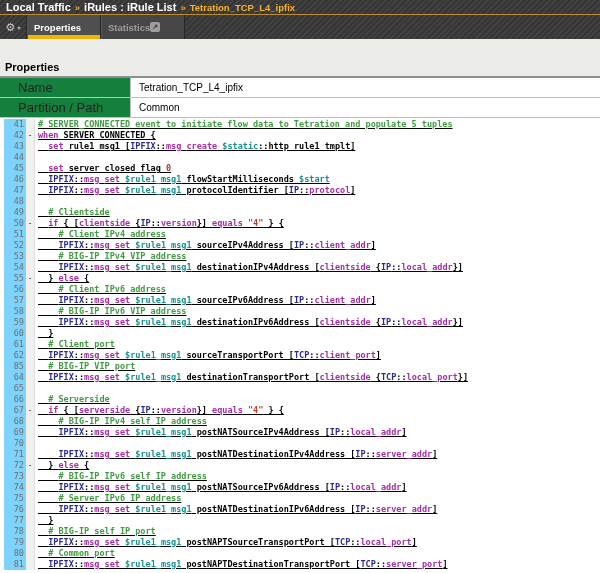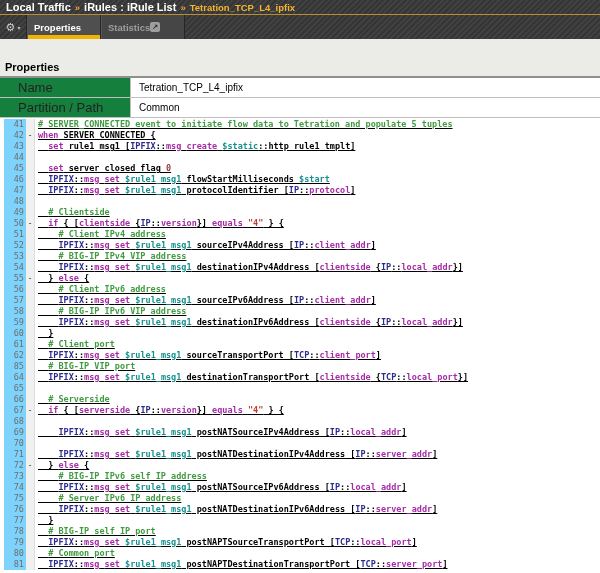--- a/index.html
+++ b/index.html
@@ -151,21 +151,21 @@
           <div class="line"><div class="gutter">58</div><div class="foldcol"></div><div class="code"><span class="tk-p">    </span><span class="tk-c"># BIG-IP IPv6 VIP address</span></div></div>
           <div class="line"><div class="gutter">59</div><div class="foldcol"></div><div class="code"><span class="tk-p">    </span><span class="tk-n">IPFIX</span><span class="tk-p">::</span><span class="tk-k">msg</span><span class="tk-p"> </span><span class="tk-k">set</span><span class="tk-p"> </span><span class="tk-v">$rule1_msg1</span><span class="tk-p"> destinationIPv6Address [</span><span class="tk-k">clientside</span><span class="tk-p"> {</span><span class="tk-n">IP</span><span class="tk-p">::</span><span class="tk-k">local_addr</span><span class="tk-p">}]</span></div></div>
           <div class="line"><div class="gutter">60</div><div class="foldcol"></div><div class="code"><span class="tk-p">  }</span></div></div>
           <div class="line"><div class="gutter">61</div><div class="foldcol"></div><div class="code"><span class="tk-p">  </span><span class="tk-c"># Client port</span></div></div>
           <div class="line"><div class="gutter">62</div><div class="foldcol"></div><div class="code"><span class="tk-p">  </span><span class="tk-n">IPFIX</span><span class="tk-p">::</span><span class="tk-k">msg</span><span class="tk-p"> </span><span class="tk-k">set</span><span class="tk-p"> </span><span class="tk-v">$rule1_msg1</span><span class="tk-p"> sourceTransportPort [</span><span class="tk-n">TCP</span><span class="tk-p">::</span><span class="tk-k">client_port</span><span class="tk-p">]</span></div></div>
           <div class="line"><div class="gutter">85</div><div class="foldcol"></div><div class="code"><span class="tk-p">  </span><span class="tk-c"># BIG-IP VIP port</span></div></div>
           <div class="line"><div class="gutter">64</div><div class="foldcol"></div><div class="code"><span class="tk-p">  </span><span class="tk-n">IPFIX</span><span class="tk-p">::</span><span class="tk-k">msg</span><span class="tk-p"> </span><span class="tk-k">set</span><span class="tk-p"> </span><span class="tk-v">$rule1_msg1</span><span class="tk-p"> destinationTransportPort [</span><span class="tk-k">clientside</span><span class="tk-p"> {</span><span class="tk-n">TCP</span><span class="tk-p">::</span><span class="tk-k">local_port</span><span class="tk-p">}]</span></div></div>
           <div class="line"><div class="gutter">65</div><div class="foldcol"></div><div class="code"></div></div>
           <div class="line"><div class="gutter">66</div><div class="foldcol"></div><div class="code"><span class="tk-p">  </span><span class="tk-c"># Serverside</span></div></div>
           <div class="line"><div class="gutter">67</div><div class="foldcol">-</div><div class="code"><span class="tk-p">  </span><span class="tk-k">if</span><span class="tk-p"> { [</span><span class="tk-k">serverside</span><span class="tk-p"> {</span><span class="tk-n">IP</span><span class="tk-p">::</span><span class="tk-k">version</span><span class="tk-p">}] </span><span class="tk-k">equals</span><span class="tk-p"> </span><span class="tk-s">"4"</span><span class="tk-p"> } {</span></div></div>
-          <div class="line"><div class="gutter">68</div><div class="foldcol"></div></div>
+          <div class="line"><div class="gutter">68</div><div class="foldcol"></div><div class="code"><span class="tk-p">    </span><span class="tk-c"># BIG-IP IPv4 self IP address</span></div></div>
           <div class="line"><div class="gutter">69</div><div class="foldcol"></div><div class="code"><span class="tk-p">    </span><span class="tk-n">IPFIX</span><span class="tk-p">::</span><span class="tk-k">msg</span><span class="tk-p"> </span><span class="tk-k">set</span><span class="tk-p"> </span><span class="tk-v">$rule1_msg1</span><span class="tk-p"> postNATSourceIPv4Address [</span><span class="tk-n">IP</span><span class="tk-p">::</span><span class="tk-k">local_addr</span><span class="tk-p">]</span></div></div>
           <div class="line"><div class="gutter">70</div><div class="foldcol"></div></div>
           <div class="line"><div class="gutter">71</div><div class="foldcol"></div><div class="code"><span class="tk-p">    </span><span class="tk-n">IPFIX</span><span class="tk-p">::</span><span class="tk-k">msg</span><span class="tk-p"> </span><span class="tk-k">set</span><span class="tk-p"> </span><span class="tk-v">$rule1_msg1</span><span class="tk-p"> postNATDestinationIPv4Address [</span><span class="tk-n">IP</span><span class="tk-p">::</span><span class="tk-k">server_addr</span><span class="tk-p">]</span></div></div>
           <div class="line"><div class="gutter">72</div><div class="foldcol">-</div><div class="code"><span class="tk-p">  } </span><span class="tk-k">else</span><span class="tk-p"> {</span></div></div>
           <div class="line"><div class="gutter">73</div><div class="foldcol"></div><div class="code"><span class="tk-p">    </span><span class="tk-c"># BIG-IP IPv6 self IP address</span></div></div>
           <div class="line"><div class="gutter">74</div><div class="foldcol"></div><div class="code"><span class="tk-p">    </span><span class="tk-n">IPFIX</span><span class="tk-p">::</span><span class="tk-k">msg</span><span class="tk-p"> </span><span class="tk-k">set</span><span class="tk-p"> </span><span class="tk-v">$rule1_msg1</span><span class="tk-p"> postNATSourceIPv6Address [</span><span class="tk-n">IP</span><span class="tk-p">::</span><span class="tk-k">local_addr</span><span class="tk-p">]</span></div></div>
           <div class="line"><div class="gutter">75</div><div class="foldcol"></div><div class="code"><span class="tk-p">    </span><span class="tk-c"># Server IPv6 IP address</span></div></div>
           <div class="line"><div class="gutter">76</div><div class="foldcol"></div><div class="code"><span class="tk-p">    </span><span class="tk-n">IPFIX</span><span class="tk-p">::</span><span class="tk-k">msg</span><span class="tk-p"> </span><span class="tk-k">set</span><span class="tk-p"> </span><span class="tk-v">$rule1_msg1</span><span class="tk-p"> postNATDestinationIPv6Address [</span><span class="tk-n">IP</span><span class="tk-p">::</span><span class="tk-k">server_addr</span><span class="tk-p">]</span></div></div>
           <div class="line"><div class="gutter">77</div><div class="foldcol"></div><div class="code"><span class="tk-p">  }</span></div></div>
           <div class="line"><div class="gutter">78</div><div class="foldcol"></div><div class="code"><span class="tk-p">  </span><span class="tk-c"># BIG-IP self IP port</span></div></div>

